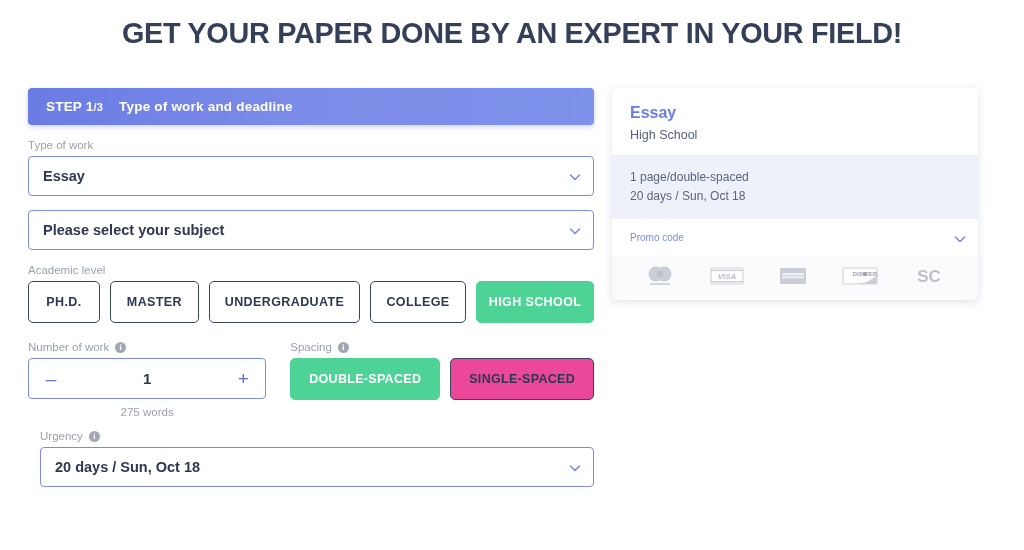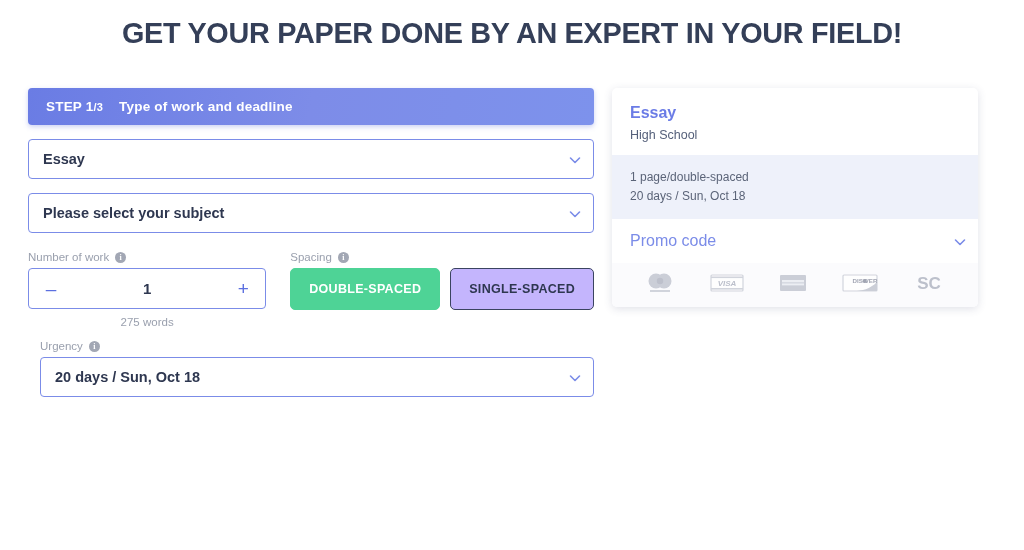--- a/index.html
+++ b/index.html
@@ -166,21 +166,21 @@
     margin-top: 7px;
   }
   .spacing-block {
     margin-left: 24px;
   }
   .spacing-row { display: flex; gap: 10px; margin-top: 2px; }
   .sp-btn {
     height: 42px;
     border-radius: 5px;
     border: 1.8px solid #3b4460;
-    background: #c4b5fd;
+    background: #ec4899;
     color: #2e3750;
     font-size: 12.5px;
     font-weight: bold;
     letter-spacing: 0.3px;
     display: flex;
     align-items: center;
     justify-content: center;
     padding: 0 18px;
     box-sizing: border-box;
     white-space: nowrap;
@@ -218,21 +218,21 @@
     background: #eef1fa;
     padding: 13px 18px 14px 18px;
     color: #5b6478;
     font-size: 12px;
     line-height: 1.55;
   }
   .promo {
     position: relative;
     padding: 13px 18px;
     color: #7b8ce8;
-    font-size: 16px;
+    font-size: 10px;
     background: #fff;
   }
   .total {
     height: 44px;
     background: linear-gradient(100deg, #6a7ce4 0%, #7d8ce8 55%, #7e93ee 100%);
     display: flex;
     align-items: center;
     justify-content: space-between;
     padding: 0 17px;
     box-sizing: border-box;
@@ -268,20 +268,21 @@
   <div class="title">GET YOUR PAPER DONE BY AN EXPERT IN YOUR FIELD!</div>
 
   <div class="form-col">
 
     <div class="step-bar">
       <span class="step-label"><span>STEP 1</span><span class="step-frac">/3</span></span>
       <span class="step-title">Type of work and deadline</span>
     </div>
 
     <div class="field">
+      <div class="field-label">Type of work</div>
       <div class="select-box">
         <span>Essay</span>
         <span class="chev">
           <svg viewBox="0 0 12 12" width="12" height="12">
               <path d="M1.5 4 L6 8.5 L10.5 4" fill="none" stroke="#7b8ce8" stroke-width="1.6" stroke-linecap="round" stroke-linejoin="round"></path>
             </svg>
         </span>
       </div>
     </div>
 
@@ -289,20 +290,30 @@
       <div class="select-box">
         <span>Please select your subject</span>
         <span class="chev">
           <svg viewBox="0 0 12 12" width="12" height="12">
               <path d="M1.5 4 L6 8.5 L10.5 4" fill="none" stroke="#7b8ce8" stroke-width="1.6" stroke-linecap="round" stroke-linejoin="round"></path>
             </svg>
         </span>
       </div>
     </div>
 
+    <div class="field">
+      <div class="field-label">Academic level</div>
+      <div class="level-row">
+        <div class="pill w1">PH.D.</div>
+        <div class="pill w2">MASTER</div>
+        <div class="pill w3">UNDERGRADUATE</div>
+        <div class="pill w4">COLLEGE</div>
+        <div class="pill w5 selected">HIGH SCHOOL</div>
+      </div>
+    </div>
 
     <div class="mid-row">
 
       <div class="pages-block">
         <div class="field-label">
           <span>Number of work</span>
           <span class="info-icon">i</span>
         </div>
         <div class="stepper">
           <div class="minus">–</div>

